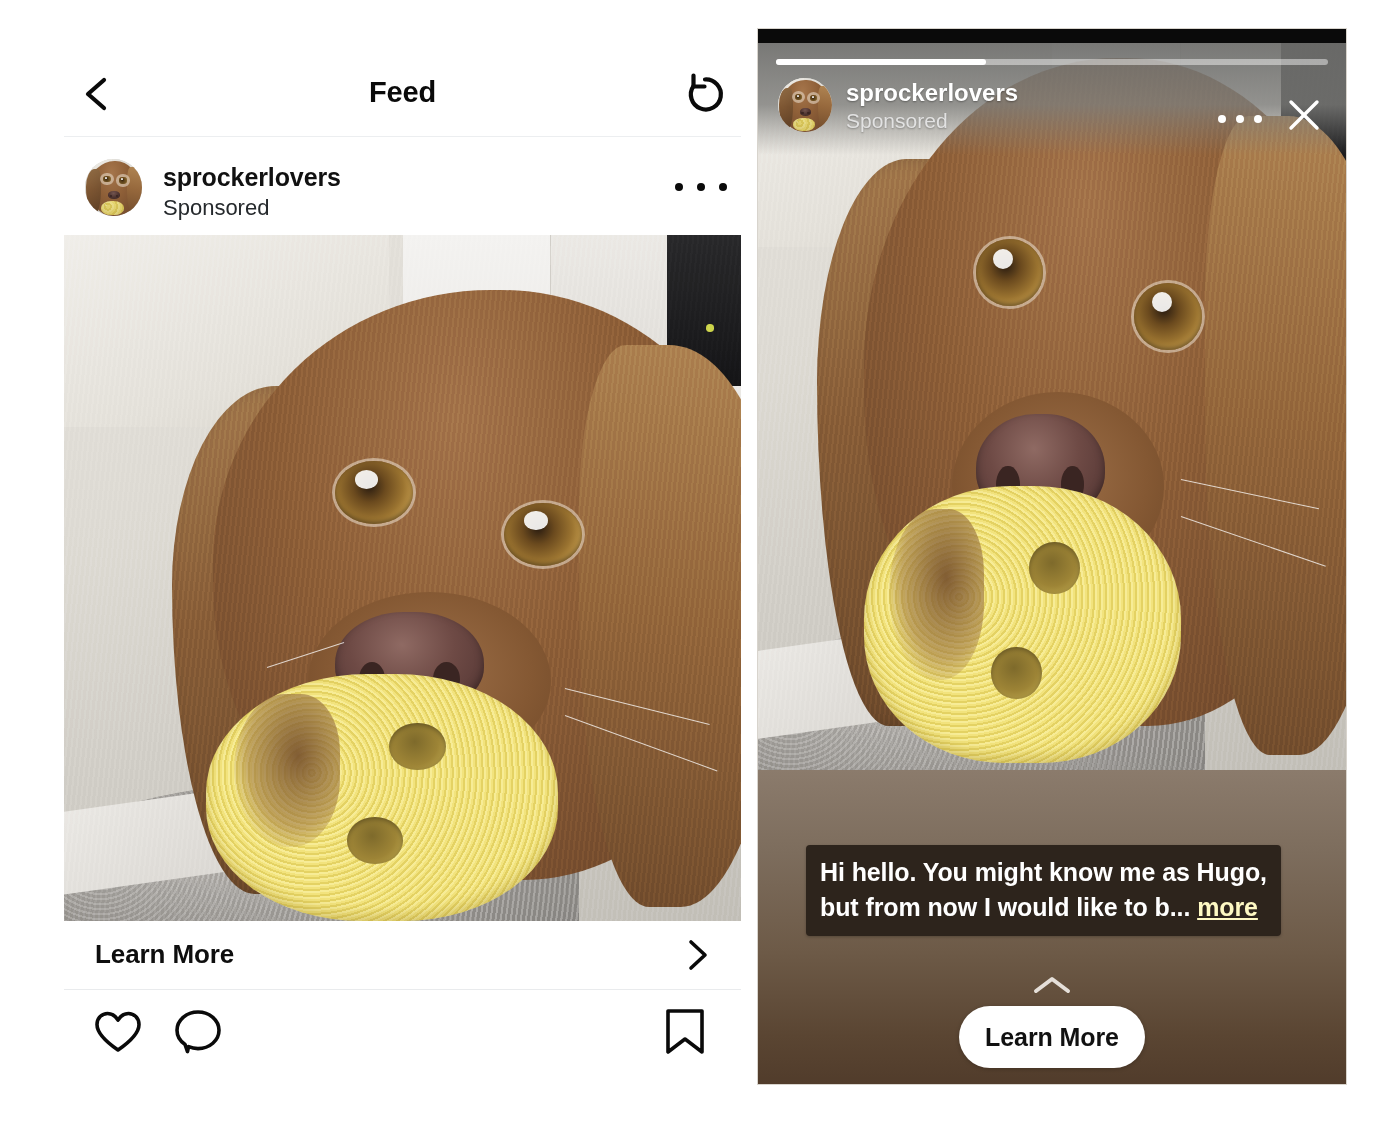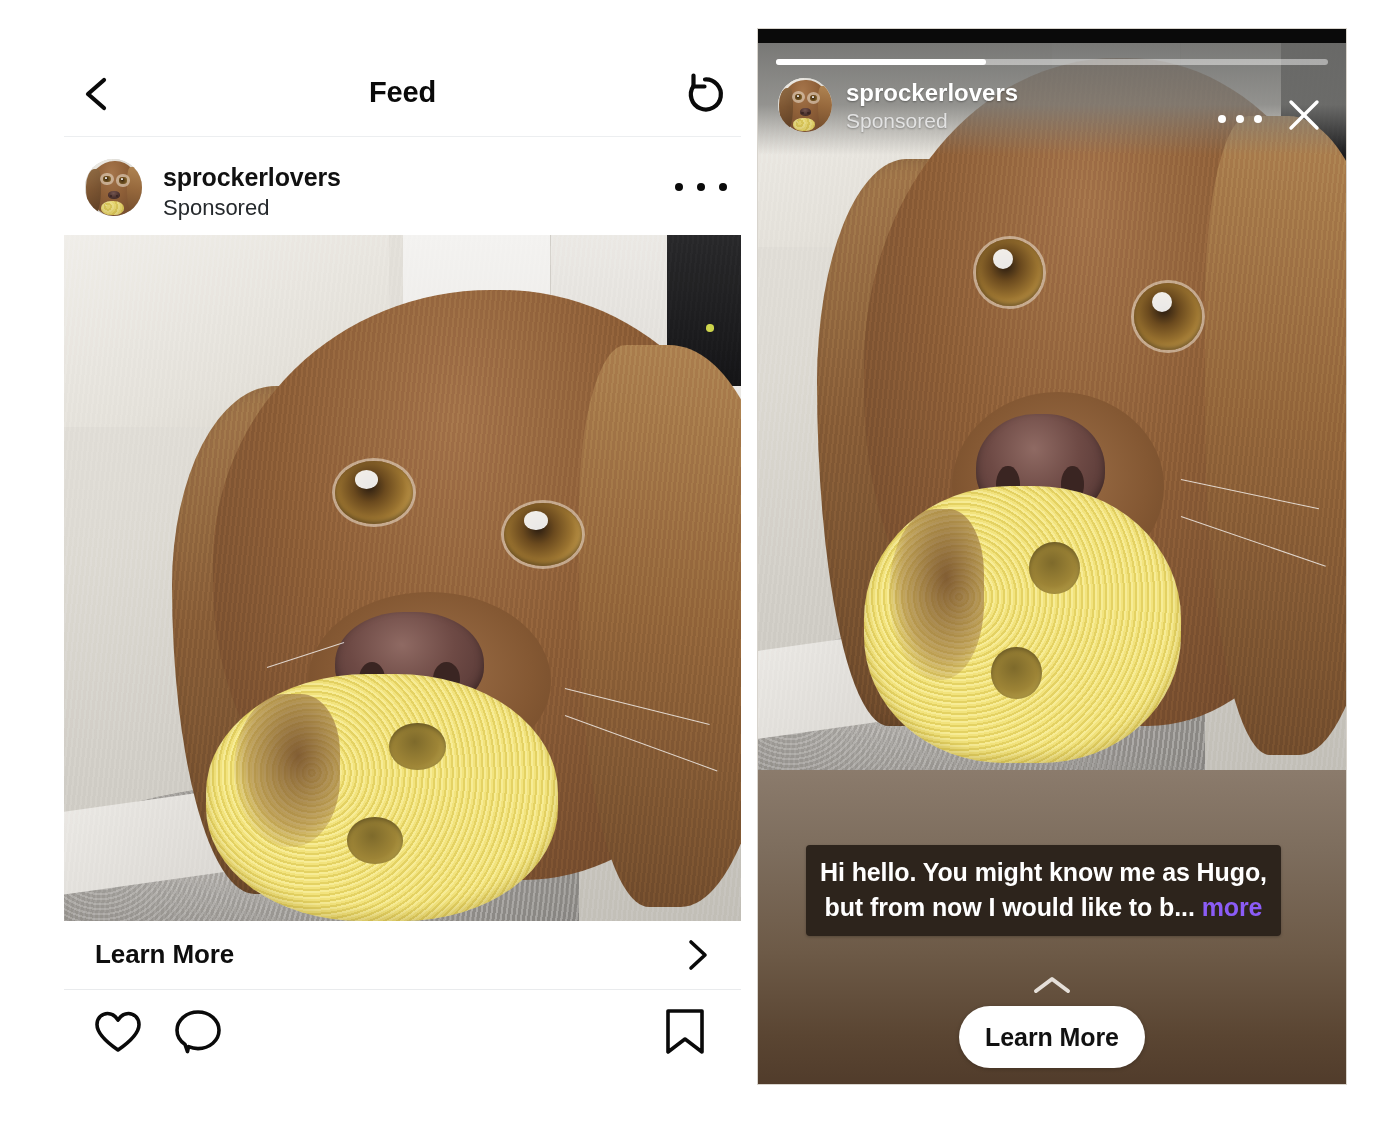--- a/index.html
+++ b/index.html
@@ -270,32 +270,32 @@
   }
   #story-caption {
     position: absolute;
     left: 48px;
     top: 75px;
     max-width: 478px;
     background: #2d241c;
     border-radius: 4px;
     padding: 10px 14px 12px 14px;
     box-shadow: 0 1px 3px rgba(0,0,0,.25);
-    text-align: center;
   }
   #story-caption .cap-line {
     font-size: 25px;
     font-weight: 700;
     color: #ffffff;
     line-height: 1.38;
     letter-spacing: -0.1px;
     white-space: nowrap;
   }
   #story-caption-more {
-    color: #8b5cf6;
+    text-decoration: underline;
+    color: #fef9c3;
     cursor: pointer;
   }
 
   #story-swipe-chevron {
     position: absolute;
     left: 0; right: 0;
     top: 202px;
     height: 26px;
     display: flex;
     justify-content: center;

